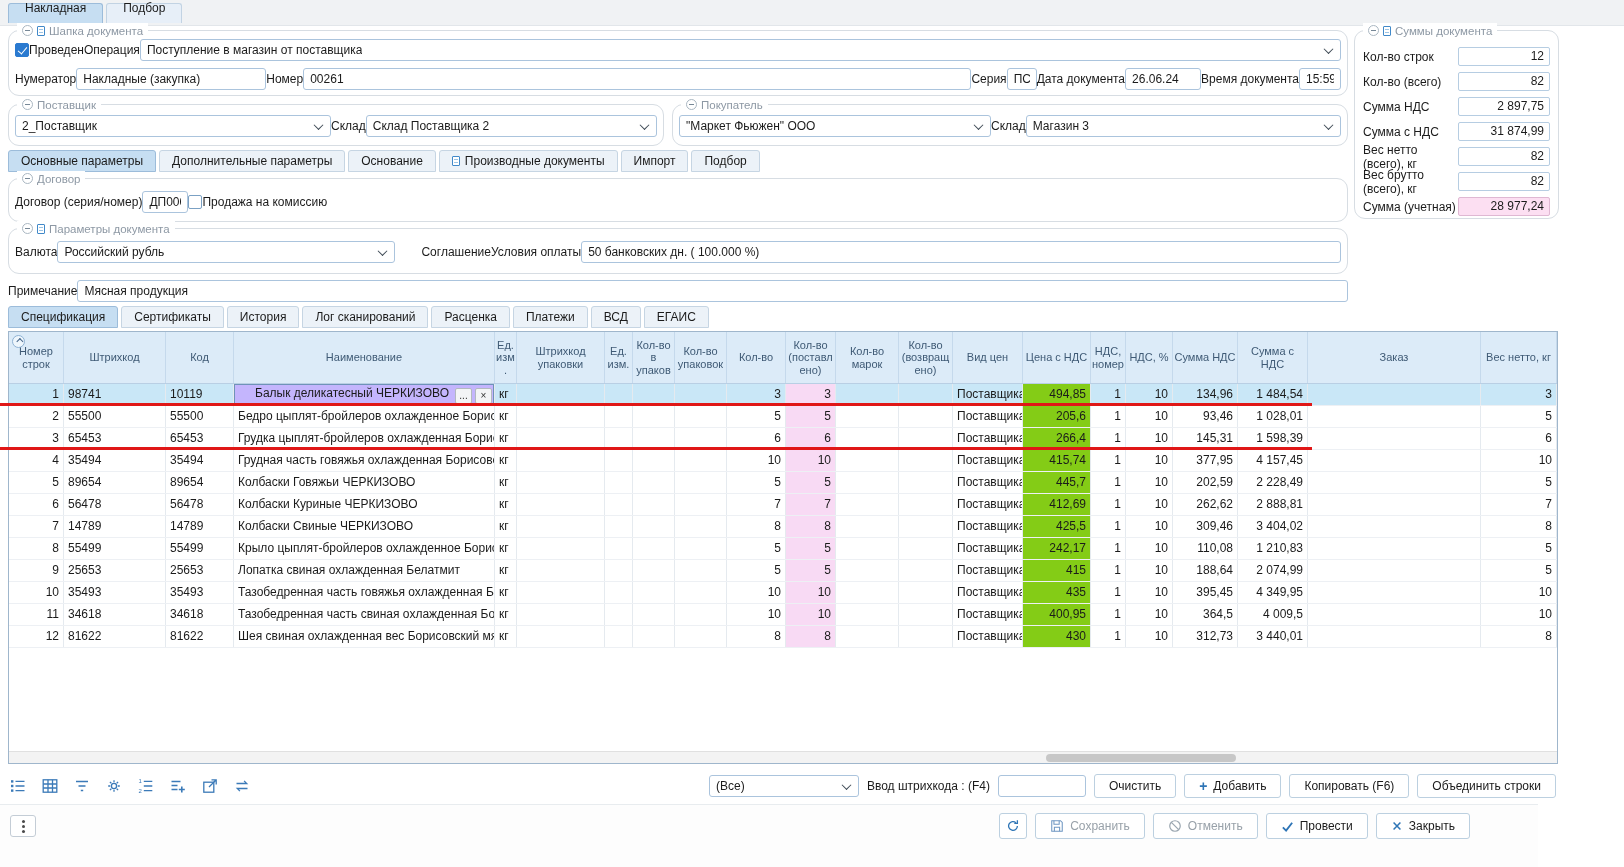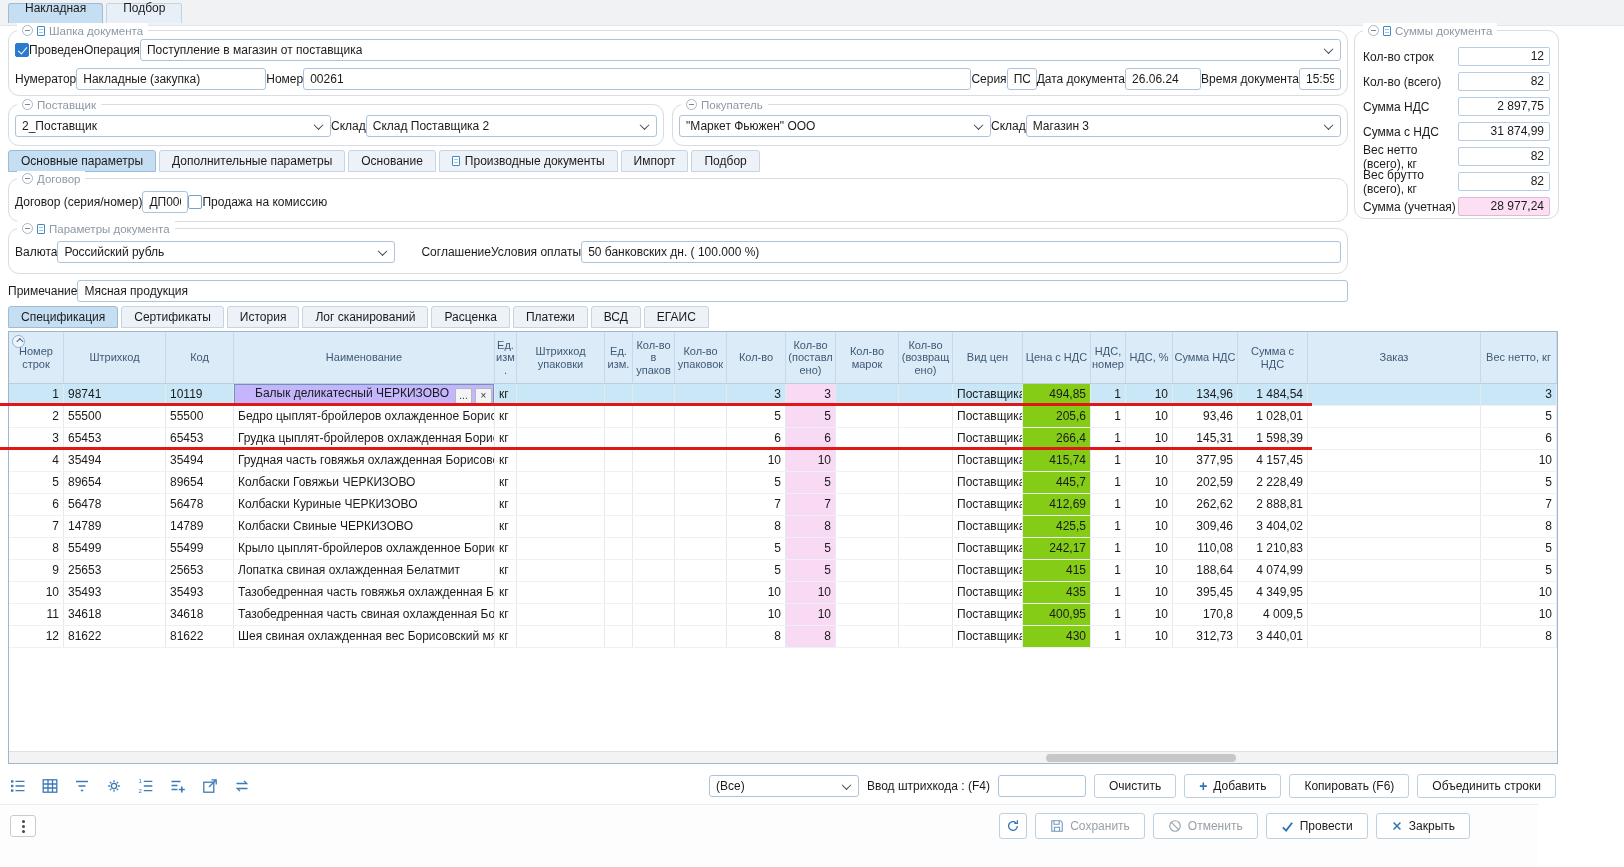--- a/index.html
+++ b/index.html
@@ -667,21 +667,21 @@
           <div class="cell c8"></div>
           <div class="cell c9 num">5</div>
           <div class="cell c10 num pink">5</div>
           <div class="cell c11"></div>
           <div class="cell c12"></div>
           <div class="cell c13">Поставщика</div>
           <div class="cell c14 num green">415</div>
           <div class="cell c15 num">1</div>
           <div class="cell c16 num">10</div>
           <div class="cell c17 num">188,64</div>
-          <div class="cell c18 num">4 074,99</div>
+          <div class="cell c18 num">2 074,99</div>
           <div class="cell c19"></div>
           <div class="cell c20 num">5</div>
         </div>
 
         <div class="trow">
           <div class="cell c0 num">10</div>
           <div class="cell c1">35493</div>
           <div class="cell c2">35493</div>
           <div class="cell c3 namecell">
 
@@ -720,21 +720,21 @@
           <div class="cell c7"></div>
           <div class="cell c8"></div>
           <div class="cell c9 num">10</div>
           <div class="cell c10 num pink">10</div>
           <div class="cell c11"></div>
           <div class="cell c12"></div>
           <div class="cell c13">Поставщика</div>
           <div class="cell c14 num green">400,95</div>
           <div class="cell c15 num">1</div>
           <div class="cell c16 num">10</div>
-          <div class="cell c17 num">170,8</div>
+          <div class="cell c17 num">364,5</div>
           <div class="cell c18 num">4 009,5</div>
           <div class="cell c19"></div>
           <div class="cell c20 num">10</div>
         </div>
 
         <div class="trow">
           <div class="cell c0 num">12</div>
           <div class="cell c1">81622</div>
           <div class="cell c2">81622</div>
           <div class="cell c3 namecell">

